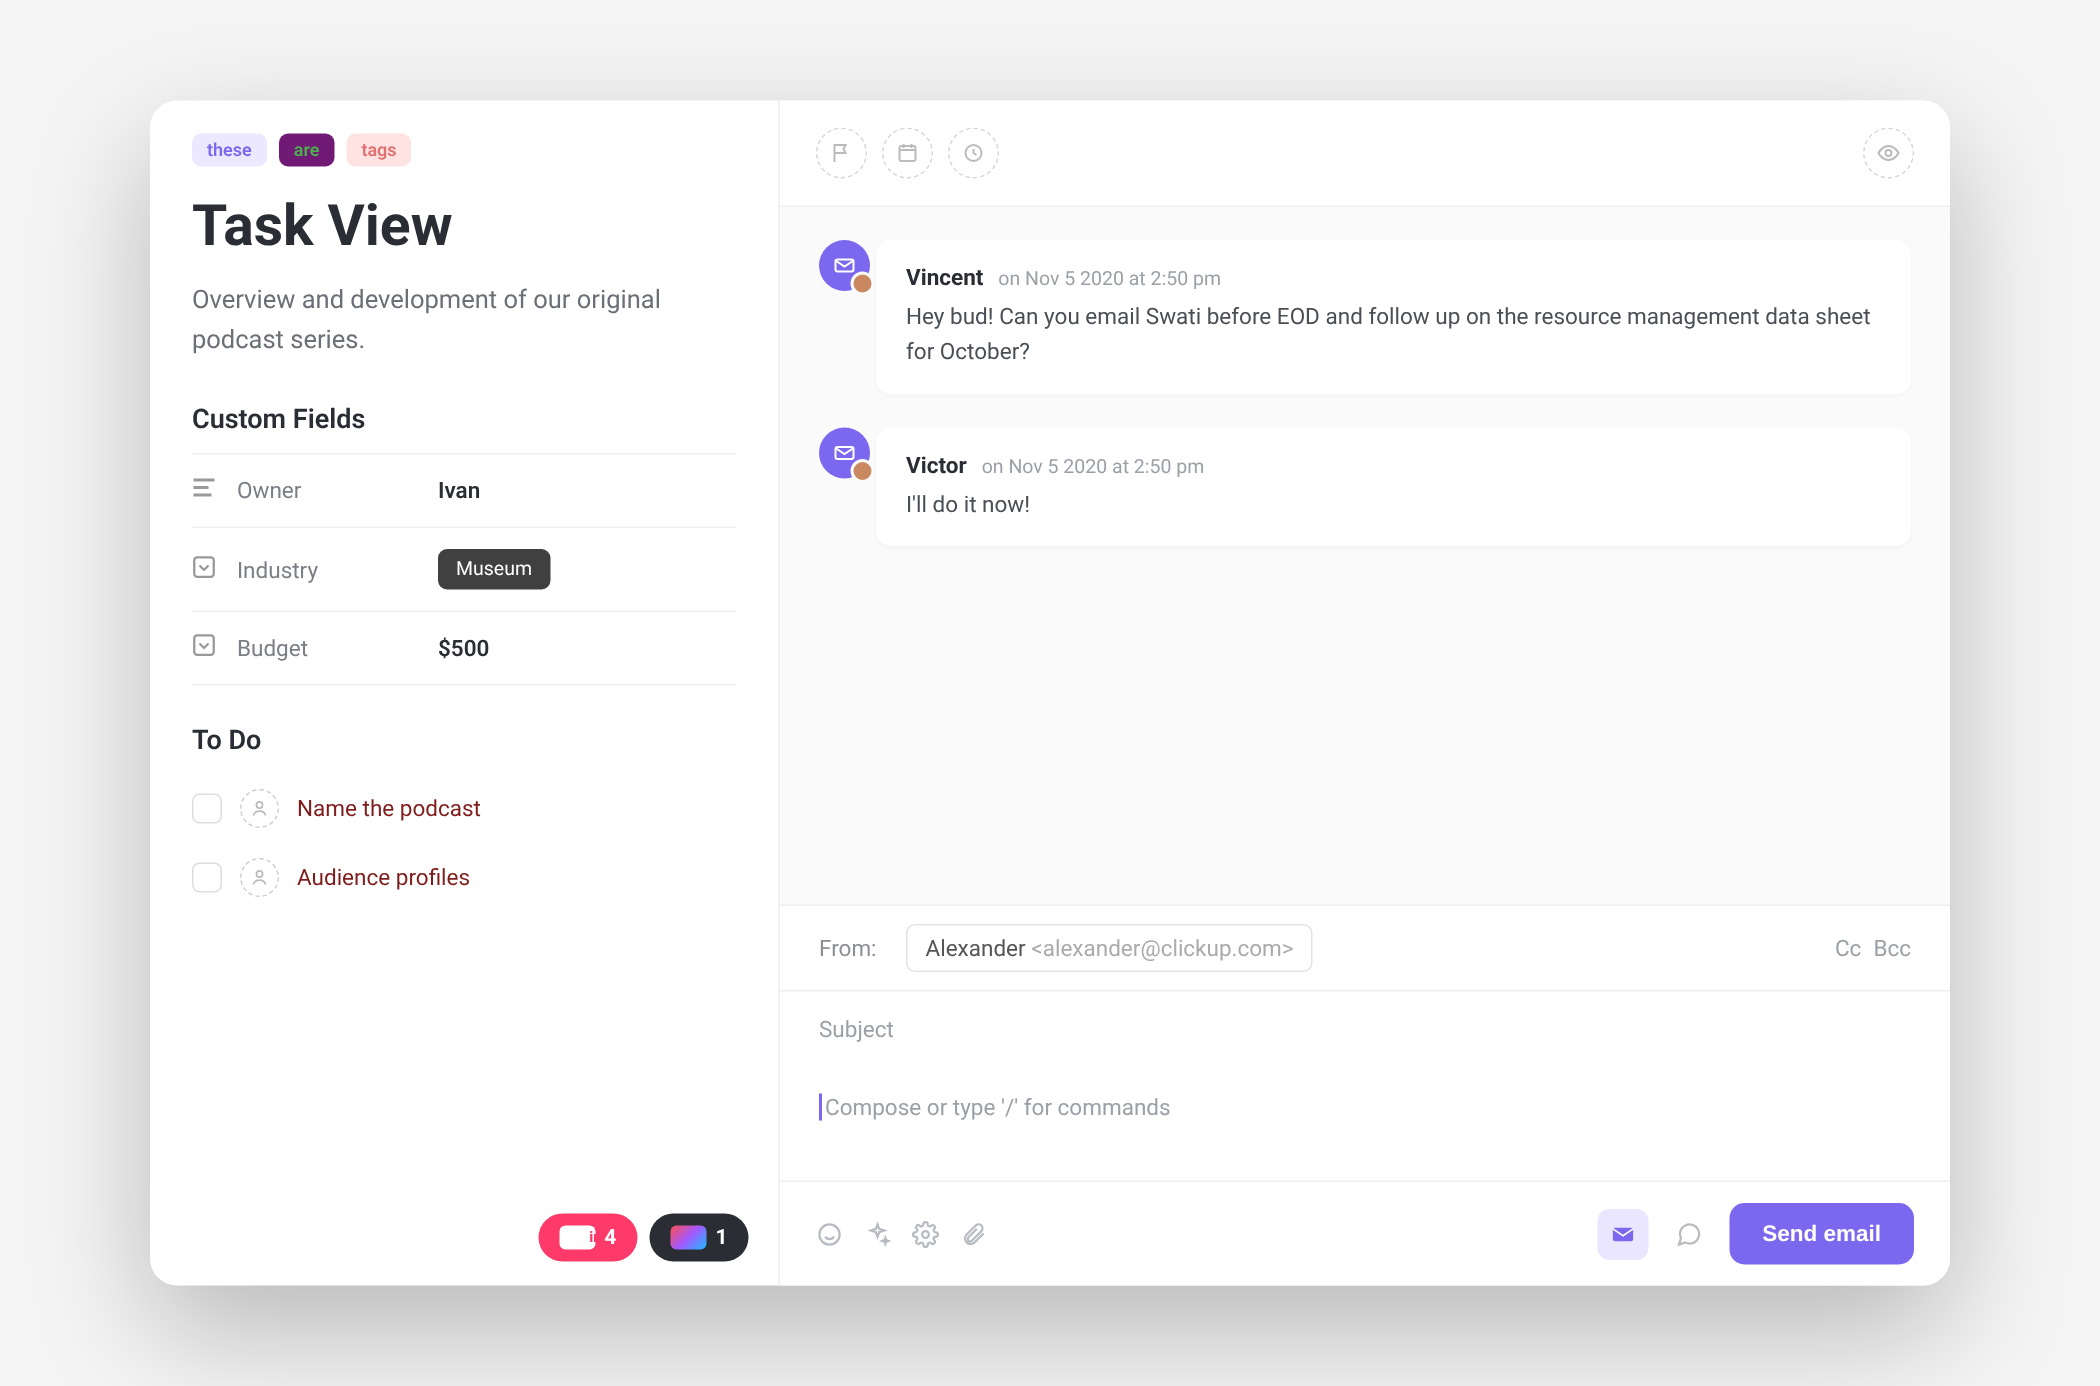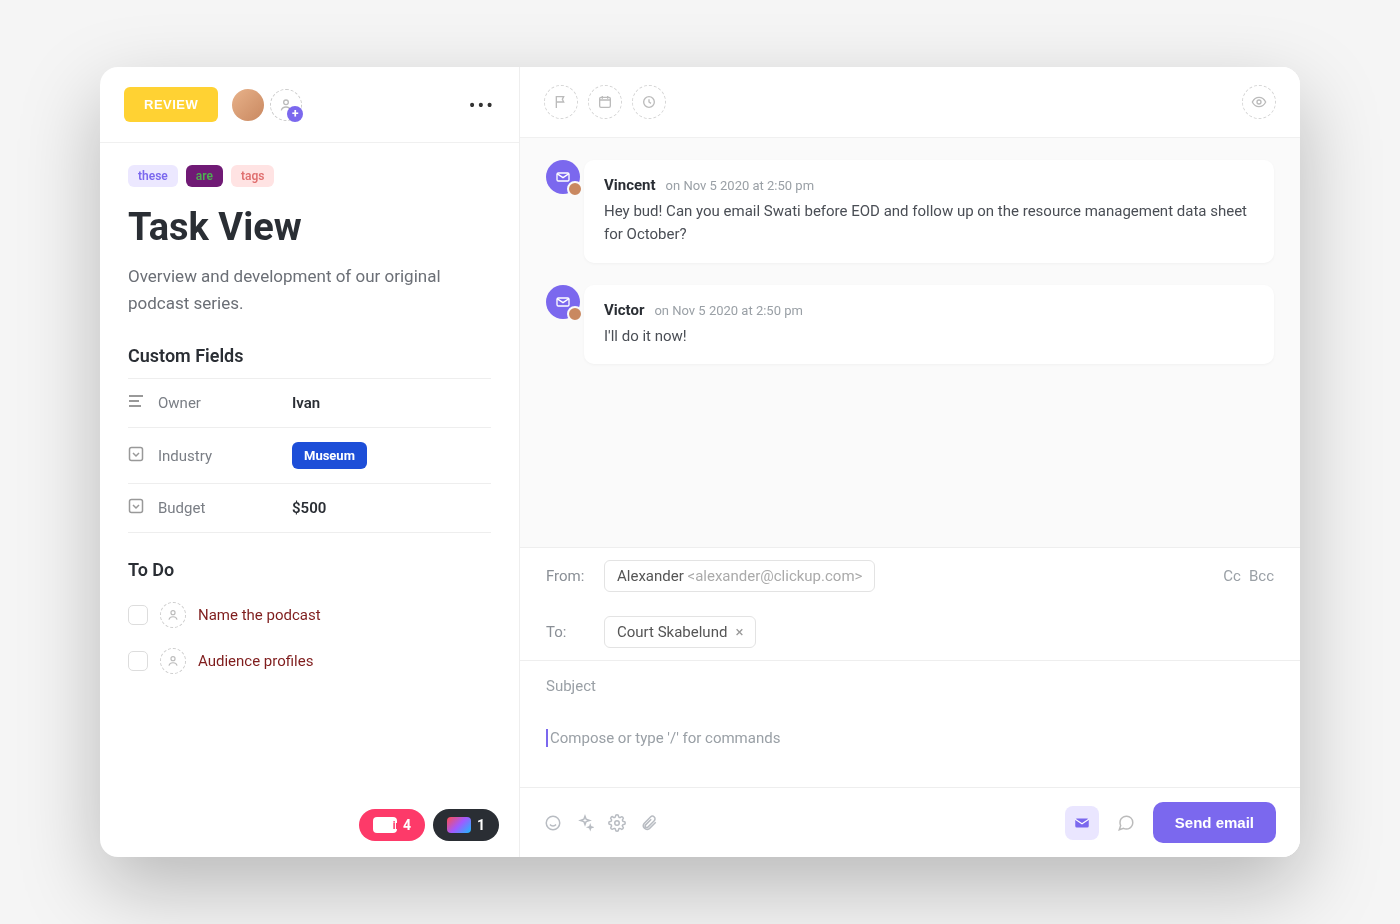--- a/index.html
+++ b/index.html
@@ -76,21 +76,21 @@
   .tag.green{background:#701a75;color:#4caf50;}
   .tag.red{background:#ffe3e3;color:#e07070;}
   .title{font-size:38px; font-weight:700; color:#2a2e34; margin-bottom:14px;}
   .description{font-size:17px; color:#6b6f76; line-height:1.6; margin-bottom:28px;}
   .section-title{font-size:18px; font-weight:600; color:#2a2e34; margin-bottom:12px;}
   .cf-table{border-top:1px solid #eee;}
   .cf-row{display:flex;align-items:center;padding:14px 0;border-bottom:1px solid #eee;gap:14px;}
   .cf-icon{width:16px;color:#999;}
   .cf-label{color:#7a7e85;font-size:15px;width:120px;}
   .cf-value{font-weight:600;color:#2a2e34;font-size:15px;}
-  .chip{background:#1d4ed8;color:#fff;font-weight:700;font-size:13px;padding:6px 12px;border-radius:6px;}
+  .chip{background:#404040;color:#fff;font-weight:400;font-size:13px;padding:6px 12px;border-radius:6px;}
   .todo-section{margin-top:26px;}
   .todo-item{display:flex;align-items:center;gap:12px;padding:10px 0;}
   .checkbox{width:20px;height:20px;border:1.5px solid #ddd;border-radius:5px;}
   .dashed-circle{width:26px;height:26px;border-radius:50%;border:1.5px dashed #ccc;display:flex;align-items:center;justify-content:center;}
   .dashed-circle svg{width:14px;height:14px;}
   .todo-label{color:#7f1d1d;font-size:15px;}
   .badges{position:absolute;bottom:16px;right:20px;display:flex;gap:8px;}
   .badge{display:flex;align-items:center;gap:6px;padding:8px 14px;border-radius:20px;color:#fff;font-weight:700;font-size:14px;}
   .badge.pink{background:#fd3a69;}
   .badge.dark{background:#2a2e34;}
@@ -133,32 +133,20 @@
   .mode-btn.active{background:#eae6ff;color:#7b68ee;}
   .mode-btn.inactive{color:#bbb;}
   .send-btn{background:#7b68ee;color:#fff;font-weight:700;font-size:15px;padding:12px 22px;border:none;border-radius:10px;}
 </style>
 </head>
 <body>
 
 <div class="window">
 
   <div class="left">
-    <div class="left-header">
-      <button class="review-btn">REVIEW</button>
-      <span class="avatar"></span>
-      <span class="add-person">
-        <svg viewBox="0 0 24 24" fill="none" stroke="#bbb" stroke-width="2">
-            <circle cx="12" cy="8" r="3.5"></circle>
-            <path d="M5 20c1-4 5-5 7-5s6 1 7 5"></path>
-          </svg>
-        <span class="plus">+</span>
-      </span>
-      <span class="dots">•••</span>
-    </div>
     <div class="left-body">
       <div class="tags-row">
         <span class="tag purple">these</span>
         <span class="tag green">are</span>
         <span class="tag red">tags</span>
       </div>
       <h1 class="title">Task View</h1>
       <p class="description">Overview and development of our original podcast series.</p>
 
       <div class="section-title">Custom Fields</div>
@@ -295,27 +283,20 @@
     <div class="composer">
       <div class="comp-row">
         <span class="comp-label">From:</span>
         <span class="from-chip">
           <span>Alexander</span>
           <span class="em">&lt;alexander@clickup.com&gt;</span>
         </span>
         <span class="ccbcc">
           <span>Cc</span>
           <span>Bcc</span>
-        </span>
-      </div>
-      <div class="comp-row">
-        <span class="comp-label">To:</span>
-        <span class="to-chip">
-          <span>Court Skabelund</span>
-          <span style="color:#999;">×</span>
         </span>
       </div>
       <div class="subject-row">Subject</div>
       <div class="body-row">
         <span class="cursor">Compose or type '/' for commands</span>
       </div>
       <div class="footer-row">
         <span class="footer-ico">
             <svg viewBox="0 0 24 24" fill="none" stroke="currentColor" stroke-width="2">
               <circle cx="12" cy="12" r="9"></circle>

